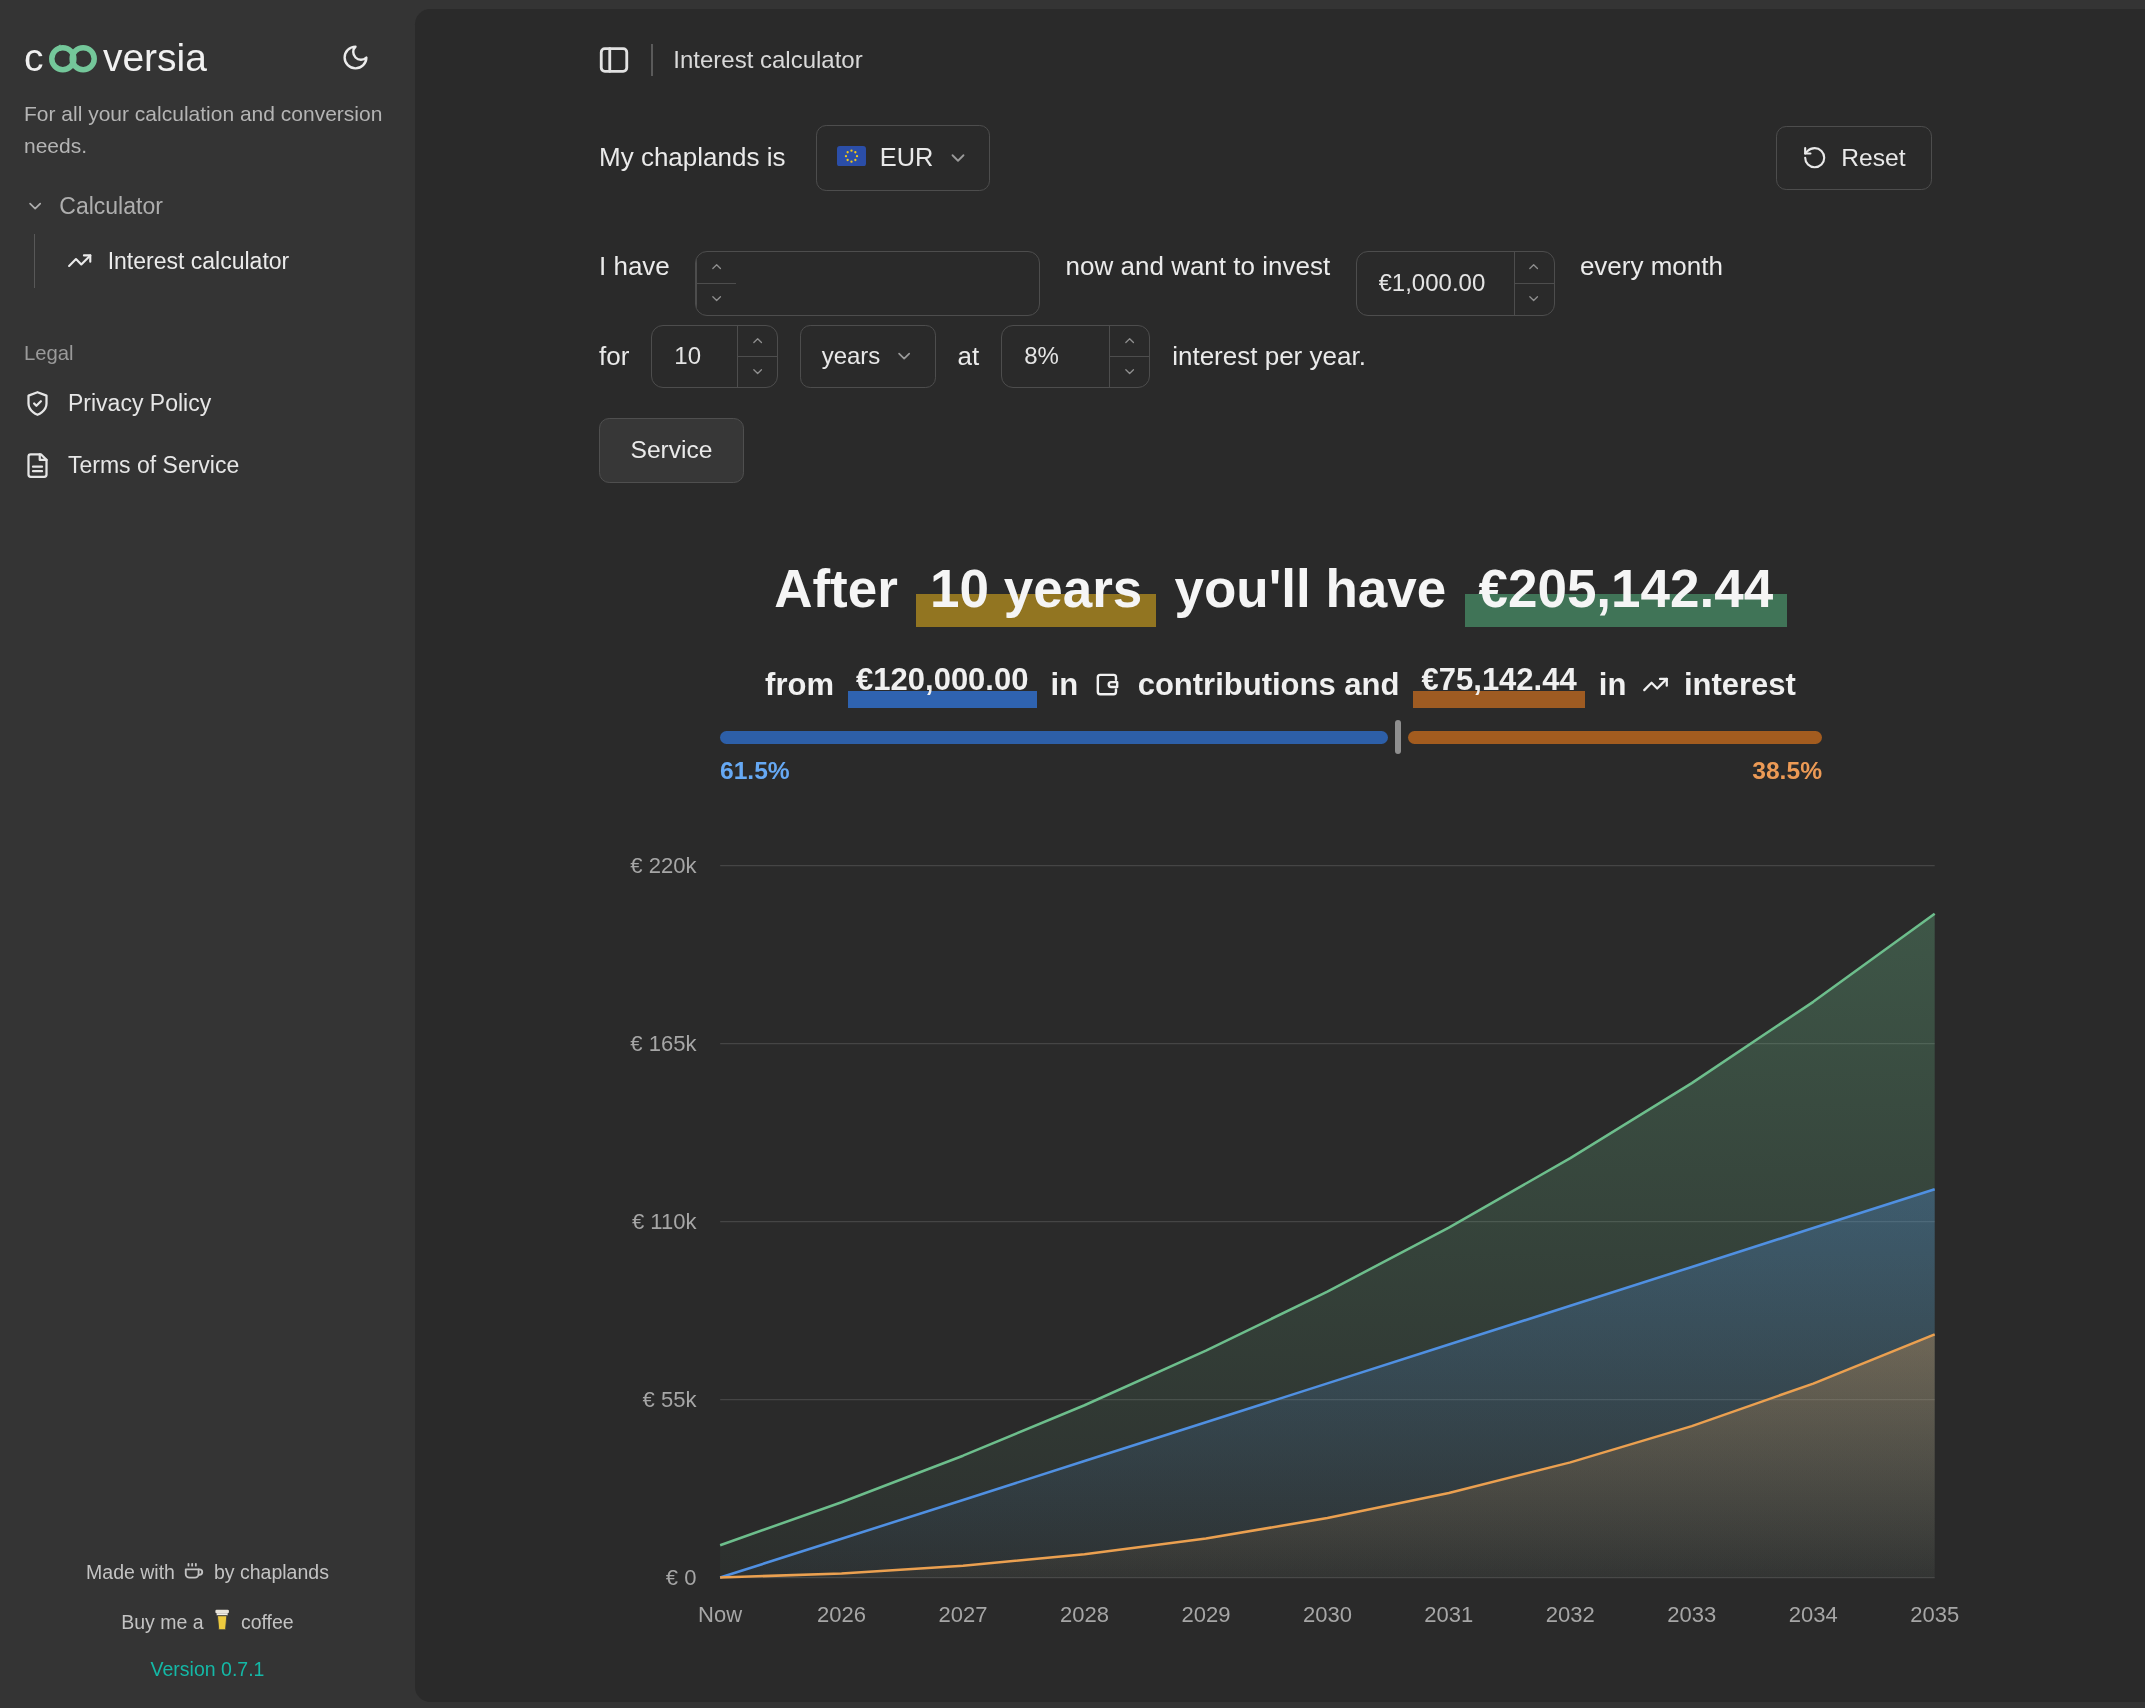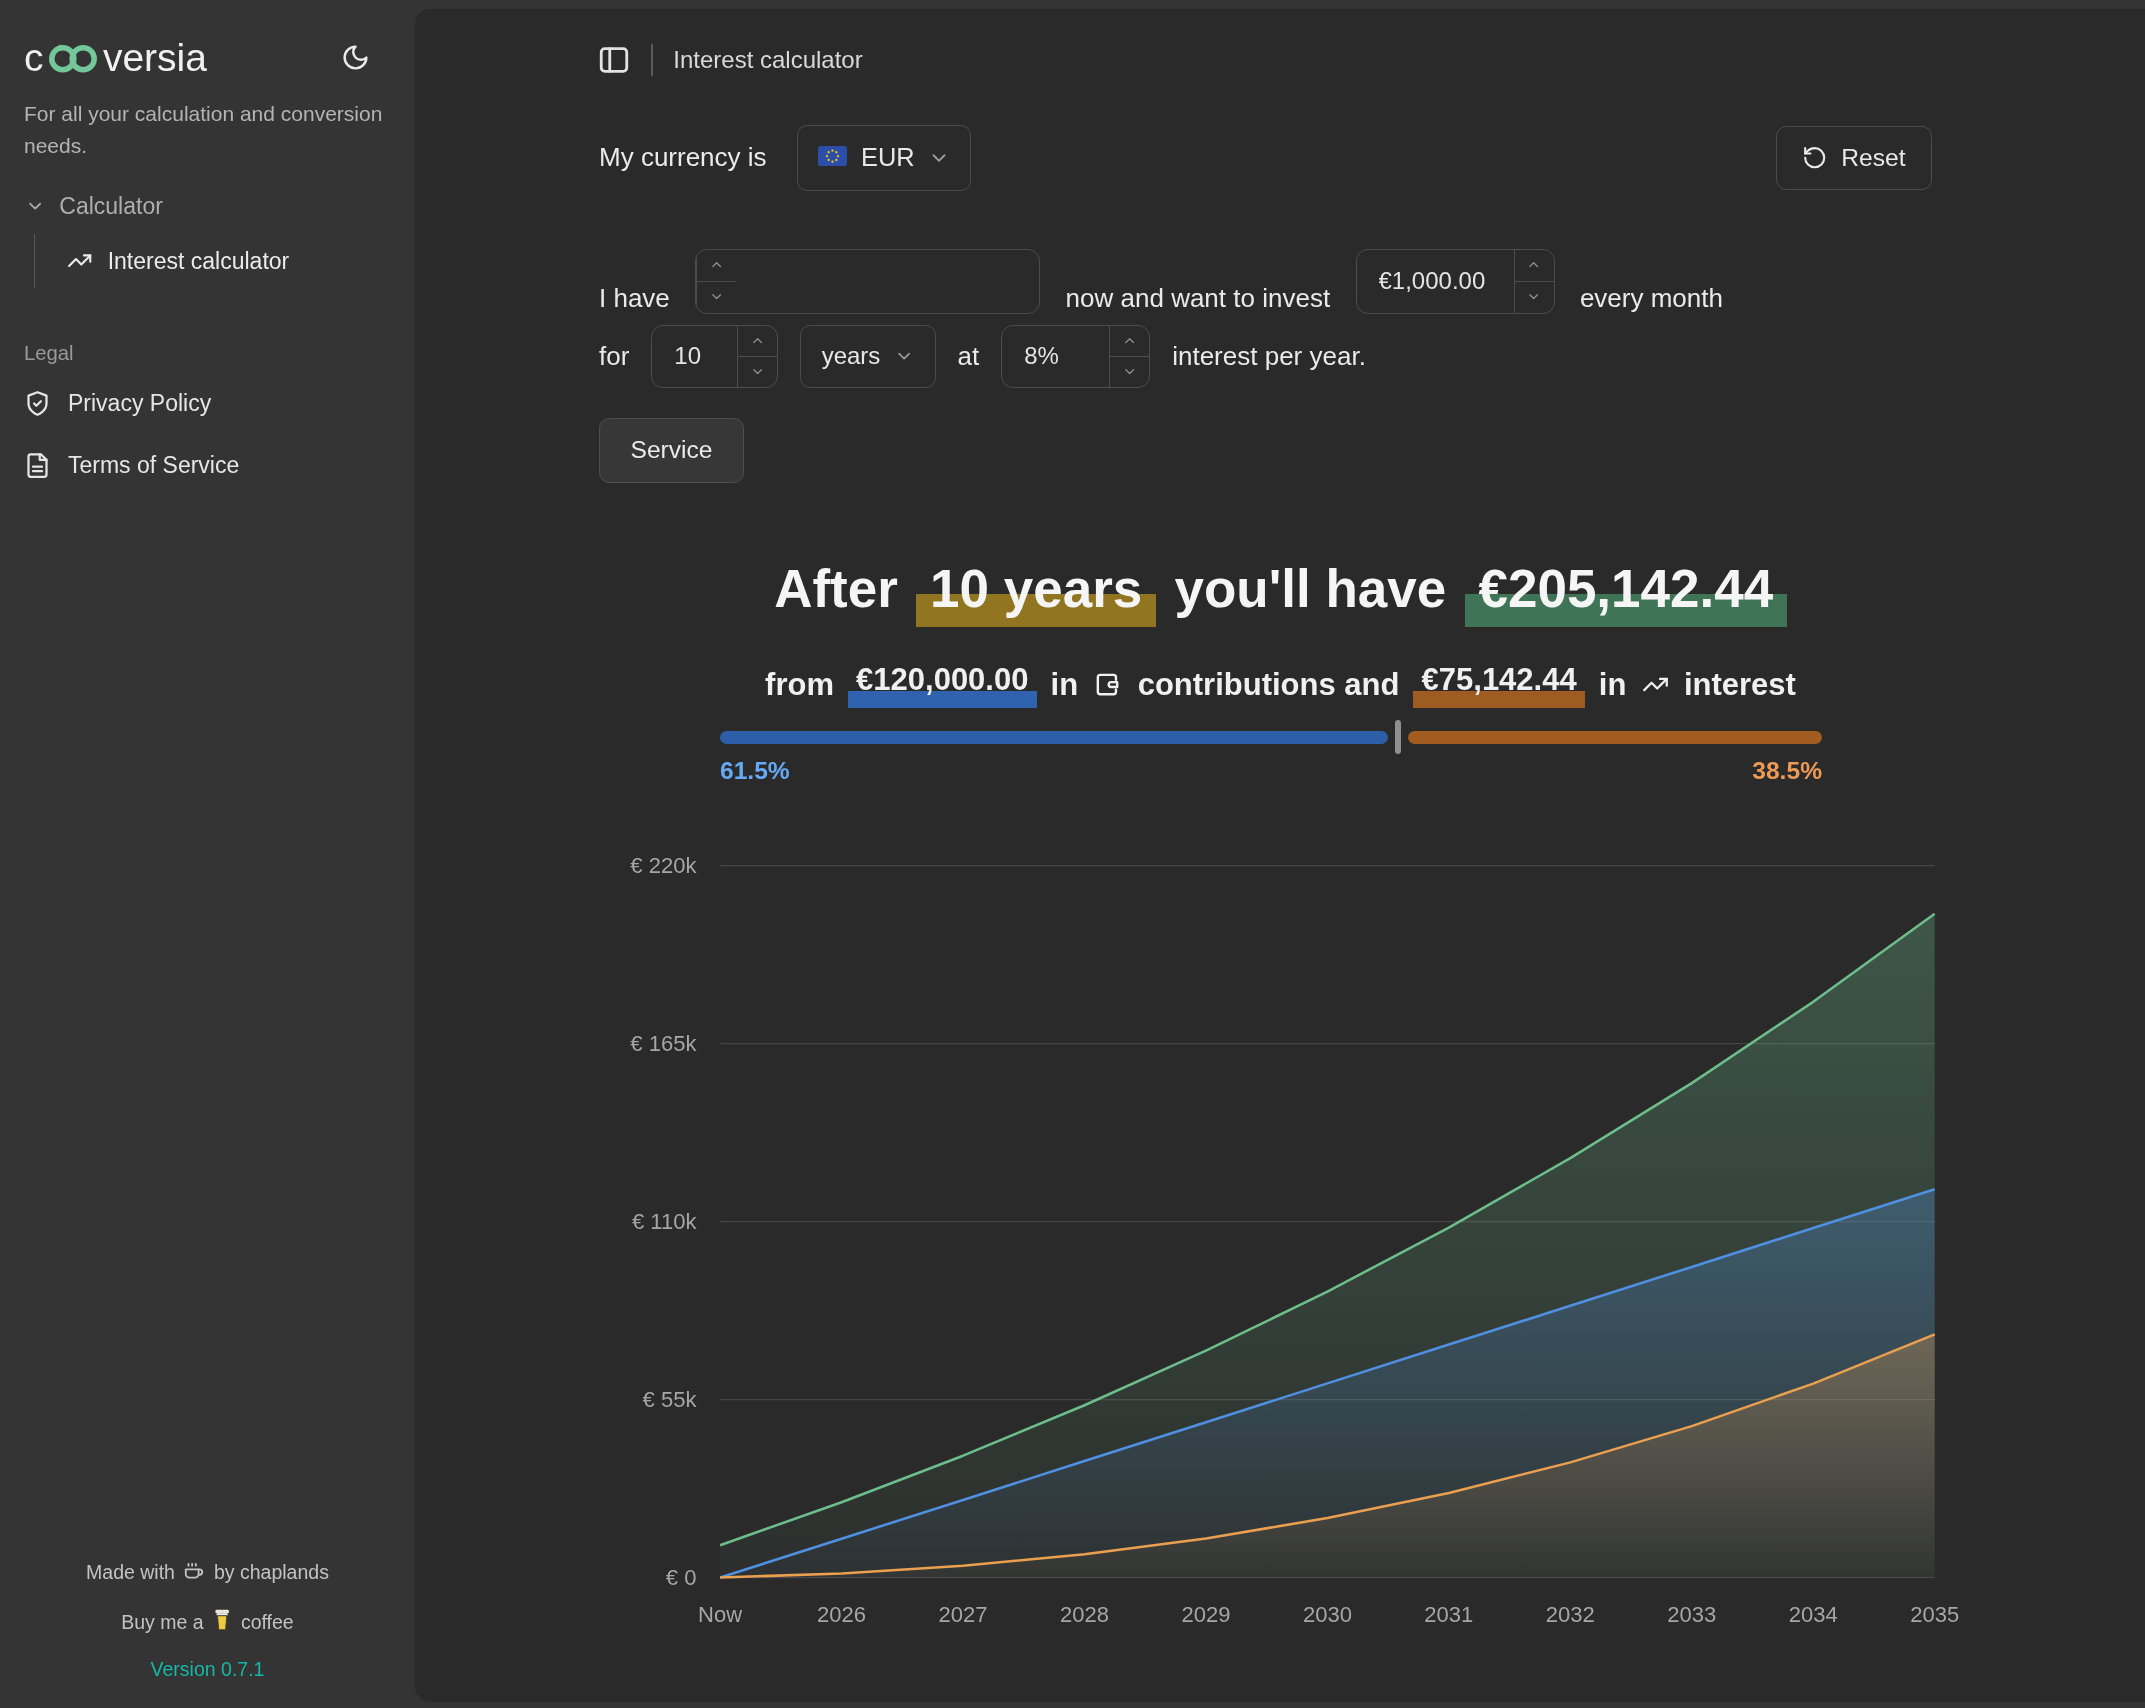--- a/index.html
+++ b/index.html
@@ -32,21 +32,21 @@
   .panel-btn{background:none;border:none;padding:0;color:#e2e2e2;cursor:pointer;}
 
   .currency-row{position:absolute;top:116px;left:184px;right:214px;display:flex;justify-content:space-between;align-items:center;}
   .cur-left{display:flex;align-items:center;gap:30.5px;}
   .sentence{font-size:26px;color:#eaeaea;}
   .select-box{display:flex;align-items:center;gap:13.6px;height:64px;padding:0 20.3px;border:1.7px solid #4d4d4d;
               border-radius:10.2px;background:transparent;color:#e8e8e8;font-size:25.4px;cursor:pointer;}
   .btn{display:flex;align-items:center;gap:13.6px;height:64px;padding:0 25.4px;border:1.7px solid #4d4d4d;
        border-radius:10.2px;background:transparent;color:#e9e9e9;font-size:24.6px;cursor:pointer;font-family:inherit;}
 
-  .row1{position:absolute;top:242px;left:184px;display:flex;align-items:flex-end;gap:25.4px;height:63px;}
+  .row1{position:absolute;top:242px;left:184px;display:flex;align-items:flex-start;gap:25.4px;height:63px;}
   .row2{position:absolute;top:317px;left:184px;display:flex;align-items:center;gap:22px;height:61px;}
   .num-input{display:flex;align-items:stretch;height:63px;border:1.7px solid #4d4d4d;border-radius:12px;overflow:hidden;}
   .row2 .num-input{height:61px;}
   .num-value{flex:1;min-width:0;padding:0 8.5px 0 22px;font-size:24px;color:#e4e4e4;background:transparent;
              border:none;outline:none;font-family:inherit;}
   .stepper{width:39px;border-left:1.7px solid #4d4d4d;display:flex;flex-direction:column;}
   .step-btn{flex:1;display:flex;align-items:center;justify-content:center;background:none;border:none;cursor:pointer;color:#8f8f8f;padding:0;}
   .step-up{border-bottom:1.7px solid #4d4d4d;}
   .w-principal{width:343px;} .w-monthly{width:197px;} .w-years{width:125px;} .w-rate{width:147px;}
   .advanced{position:absolute;top:409px;left:184px;height:65px;padding:0 30.5px;background:#373737;border:1.7px solid #4f4f4f;
@@ -188,21 +188,21 @@
             <path d="M9 4v16"></path>
           </svg>
       </span>
     </button>
     <div class="hdr-divider"></div>
     <div class="hdr-title">Interest calculator</div>
   </div>
 
   <div class="currency-row">
     <div class="cur-left">
-      <span class="sentence">My currency is</span>
+      <span class="sentence">My chaplands is</span>
       <div class="select-box">
         <span>
           <svg width="29" height="20.3" viewBox="0 0 30 21">
             <rect width="30" height="21" rx="3" fill="#2b4ea8"></rect>
             <g fill="#f2c718">
               <circle cx="15" cy="4.8" r="1.2"></circle>
                 <circle cx="15" cy="16.2" r="1.2"></circle>
               <circle cx="9.3" cy="10.5" r="1.2"></circle>
                 <circle cx="20.7" cy="10.5" r="1.2"></circle>
               <circle cx="11" cy="6.5" r="1.2"></circle>

